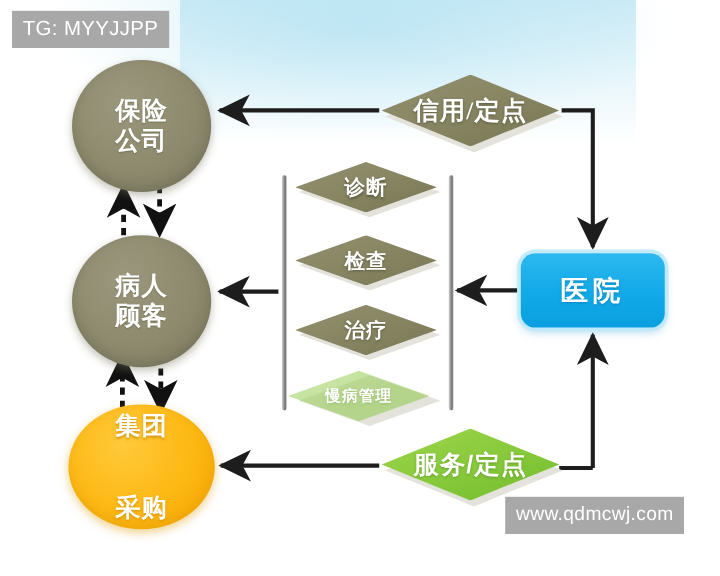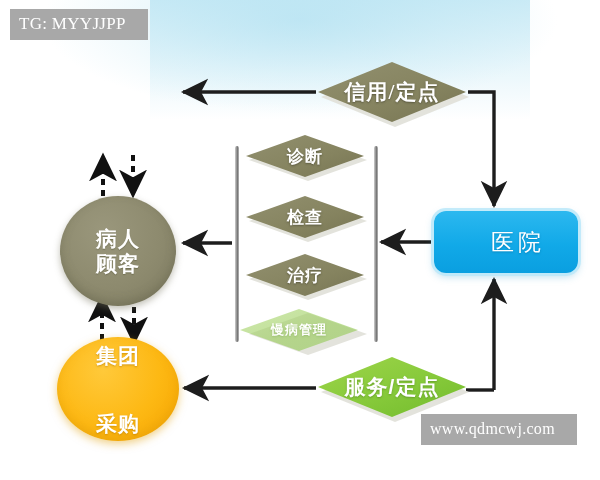--- a/index.html
+++ b/index.html
@@ -34,24 +34,23 @@
     pointer-events: none;
   }
 
   
   .watermark {
     position: absolute;
     background: #a8a8a8;
     color: #ffffff;
     font-size: 17px;
     line-height: 26px;
-    padding: 2px 22px 3px 9px;
+    padding: 2px 9px 3px 9px;
     letter-spacing: 0.3px;
     white-space: nowrap;
-    font-family: Liberation Serif, serif;
   }
   #wm-top { left: 10px; top: 9px; }
   #wm-bottom { left: 421px; top: 414px; font-size: 16px; }
 
   
   .circle {
     position: absolute;
     border-radius: 50%;
     display: flex;
     flex-direction: column;
@@ -82,23 +81,22 @@
 
   
   #node-hospital {
     position: absolute;
     left: 434px; top: 211px;
     width: 120px; height: 62px;
     border-radius: 12px;
     background: linear-gradient(180deg, #2cb8ef 0%, #11a9e8 55%, #0a9fe0 100%);
     box-shadow: 0 0 0 3px rgba(190,233,250,0.9), 0 3px 8px rgba(30,150,200,0.35);
     display: flex; align-items: center; justify-content: center;
-    color: #ffffff; font-size: 23px; font-weight: normal; letter-spacing: 4px;
+    color: #ffffff; font-size: 23px; font-weight: bold; letter-spacing: 4px;
     text-shadow: 0 1px 2px rgba(0,110,160,0.6);
-    padding-left: 24px;
   }
 
   
   .diamond {
     position: absolute;
     display: flex; align-items: center; justify-content: center;
     color: #ffffff; font-weight: bold; text-align: center;
     clip-path: polygon(50% 0%, 100% 50%, 50% 100%, 0% 50%);
     letter-spacing: 1px;
   }
@@ -176,20 +174,24 @@
     <path d="M133,155 L133,196" fill="none" stroke="#111111" stroke-width="4" stroke-dasharray="6 5" marker-end="url(#ahd)"></path>
 
     <path d="M102,340 L102,296" fill="none" stroke="#111111" stroke-width="4" stroke-dasharray="6 5" marker-end="url(#ahd)"></path>
 
     <path d="M134,296 L134,343" fill="none" stroke="#111111" stroke-width="4" stroke-dasharray="6 5" marker-end="url(#ahd)"></path>
   </svg>
 
   <div class="rail" id="rail-left"></div>
   <div class="rail" id="rail-right"></div>
 
+  <div class="circle c-olive" id="node-insurance">
+    <span class="ln">保险</span>
+    <span class="ln">公司</span>
+  </div>
 
   <div class="circle c-olive" id="node-patient">
     <span class="ln">病人</span>
     <span class="ln">顾客</span>
   </div>
 
   <div class="circle c-orange" id="node-group">
     <span class="ln">集团</span>
     <span class="ln">采购</span>
   </div>

